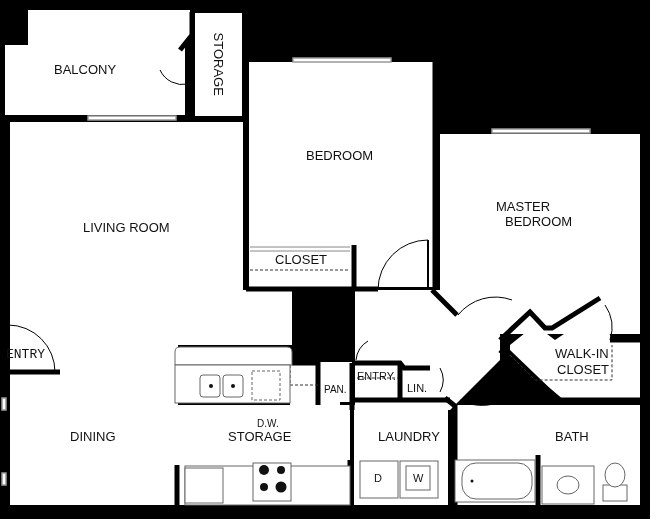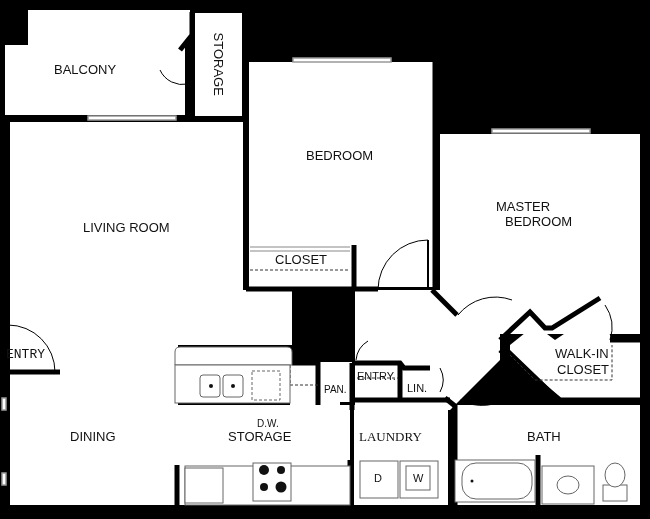--- a/index.html
+++ b/index.html
@@ -148,22 +148,22 @@
   <div class="lbl" style="left:83px;top:220px;text-align:right;">LIVING ROOM</div>
   <div class="lbl" style="left:306px;top:148px;">BEDROOM</div>
   <div class="lbl" style="left:275px;top:252px;">CLOSET</div>
   <div class="lbl" style="left:496px;top:199px;">MASTER</div>
   <div class="lbl" style="left:505px;top:214px;">BEDROOM</div>
   <div class="lbl" style="left:555px;top:346px;">WALK-IN</div>
   <div class="lbl" style="left:557px;top:362px;">CLOSET</div>
   <div class="lbl" style="left:6px;top:347px;font-family:Liberation Mono, monospace;">ENTRY</div>
   <div class="lbl" style="left:70px;top:429px;text-align:center;">DINING</div>
   <div class="lbl" style="left:228px;top:429px;">STORAGE</div>
-  <div class="lbl" style="left:359px;top:429px;font-family:Liberation Serif, serif;">LAUNDRY</div>
-  <div class="lbl" style="left:527px;top:429px;">BATH</div>
+  <div class="lbl" style="left:378px;top:429px;">LAUNDRY</div>
+  <div class="lbl" style="left:555px;top:429px;">BATH</div>
   <div class="lbl tiny" style="left:324px;top:382px;text-align:right;">PAN.</div>
   <div class="lbl small" style="left:357px;top:369px;">ENTRY.</div>
   <div class="lbl small" style="left:407px;top:381px;">LIN.</div>
 
   <div class="lbl tiny" style="left:257px;top:380px;margin-top:36px;">D.W.</div>
   <div class="lbl small" style="left:374px;top:471px;">D</div>
   <div class="lbl small" style="left:413px;top:471px;">W</div>
 </div>
 
 </body></html>

